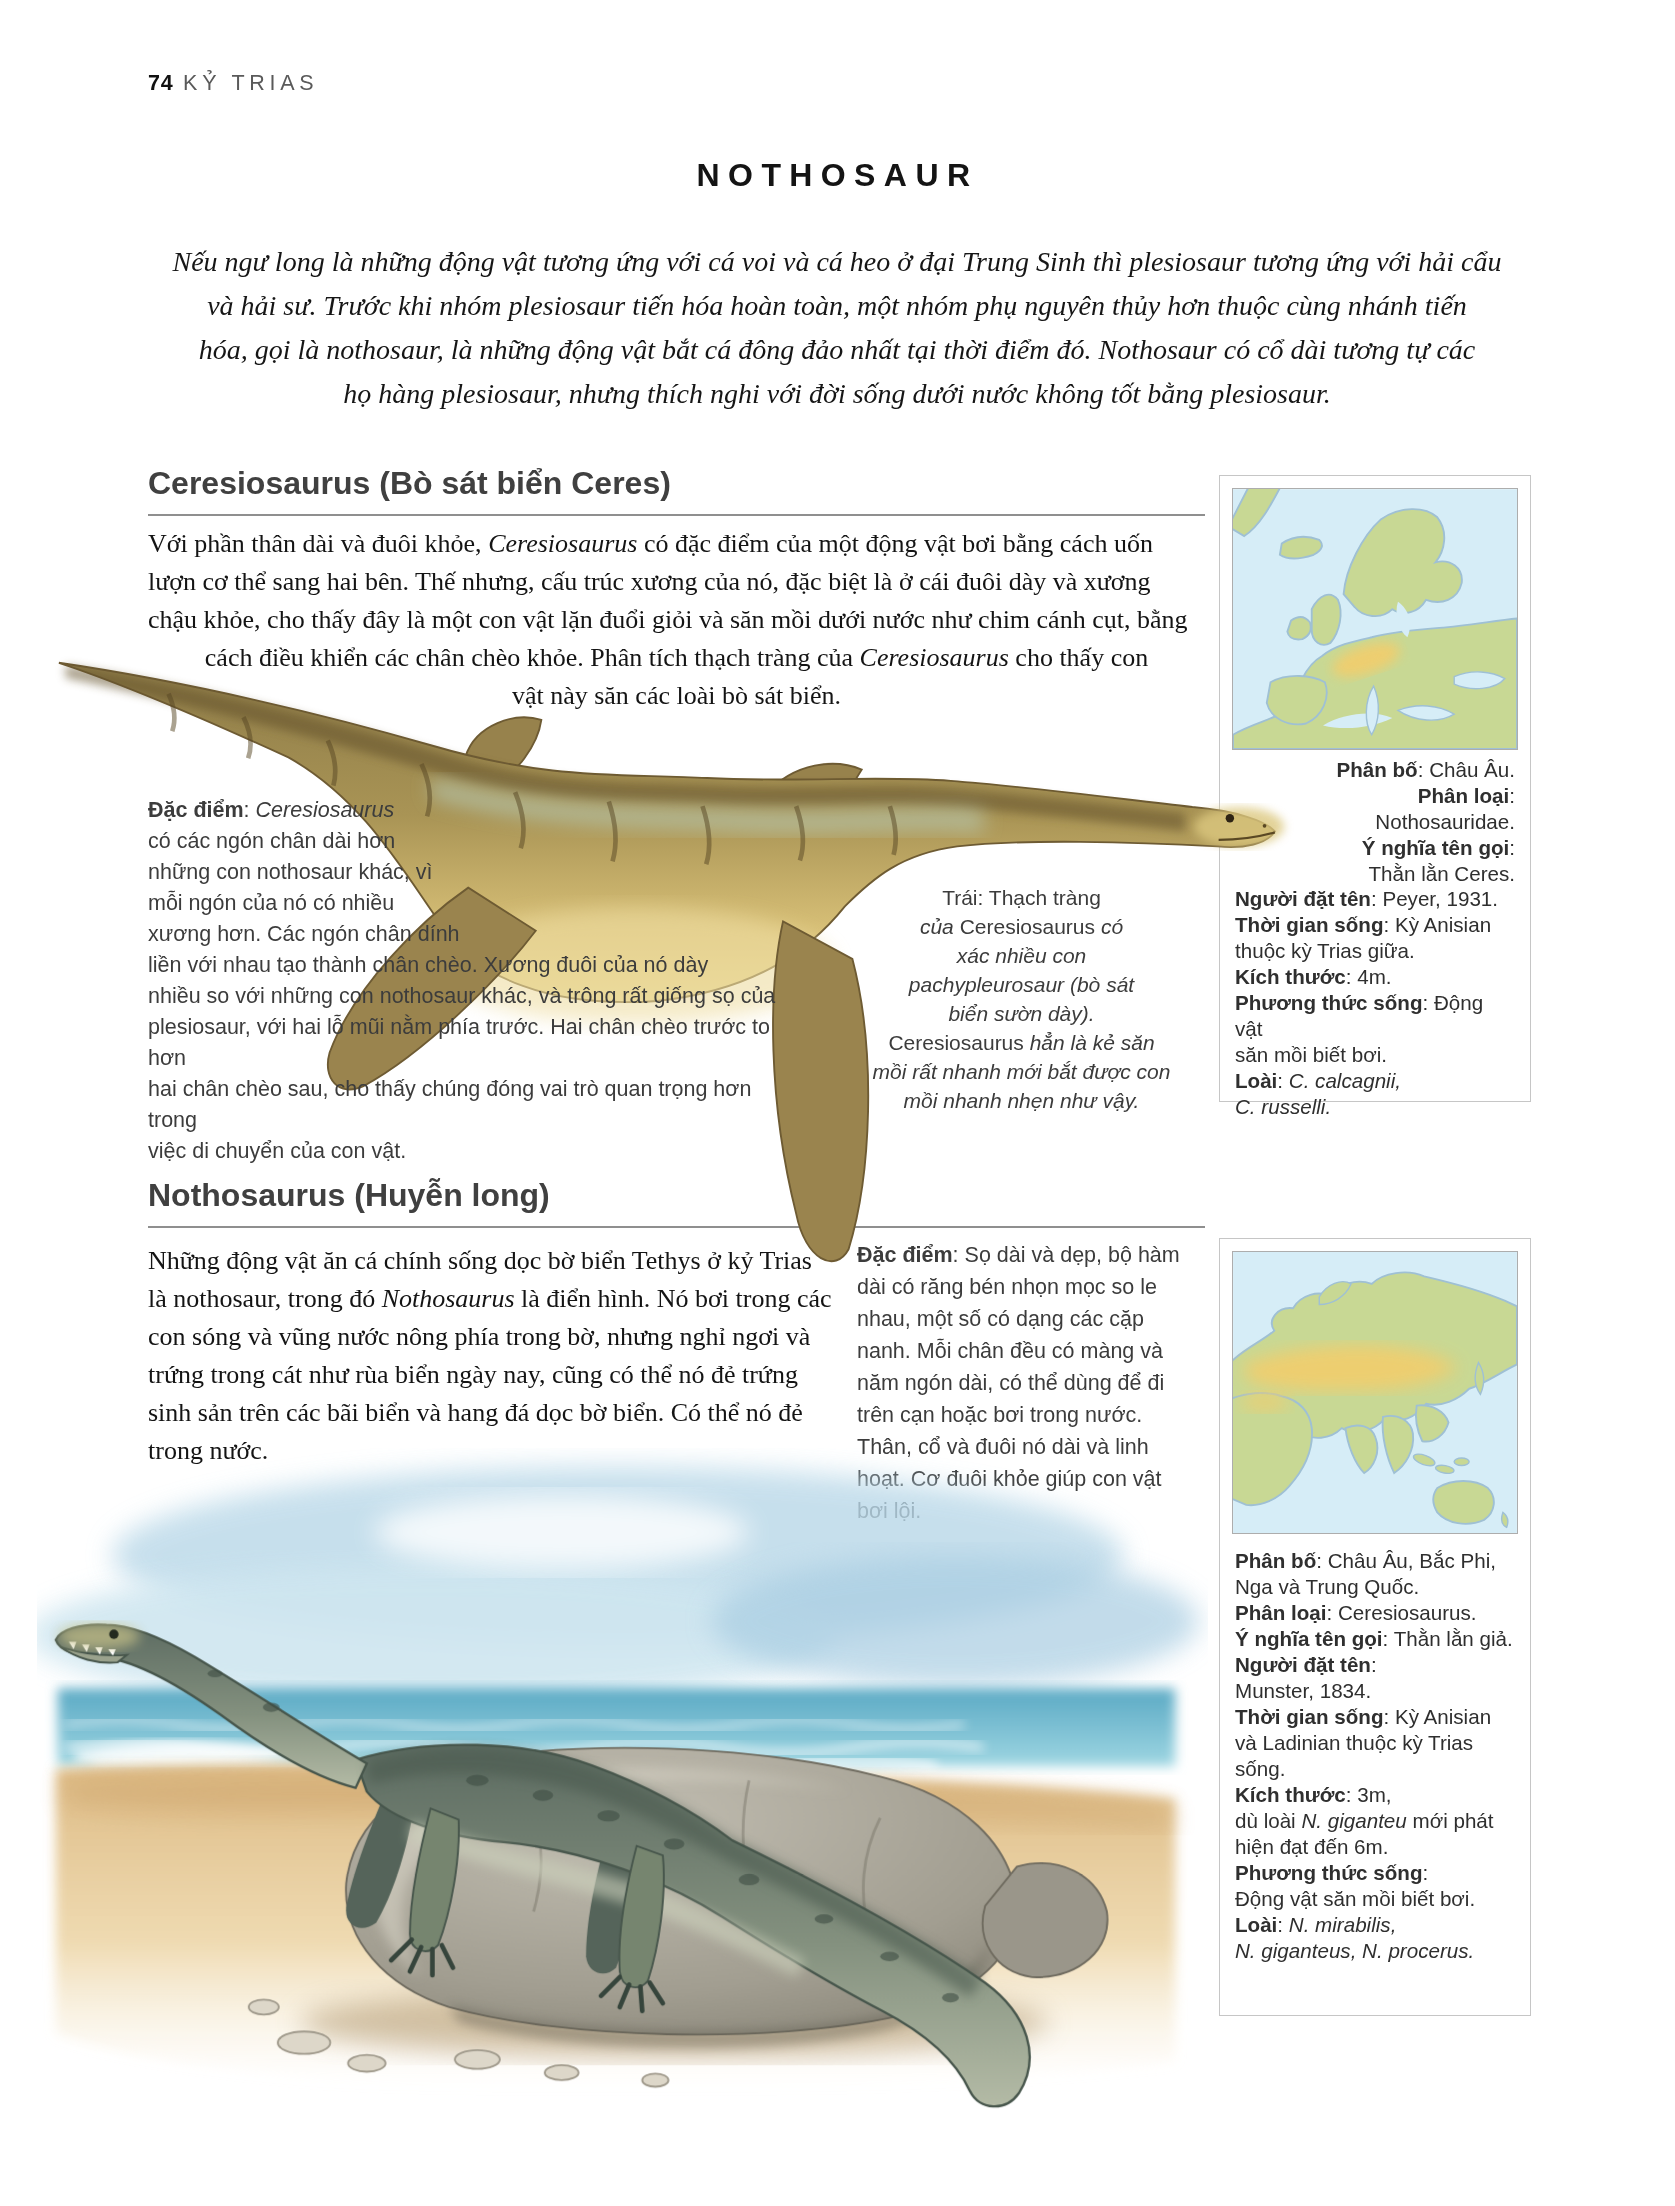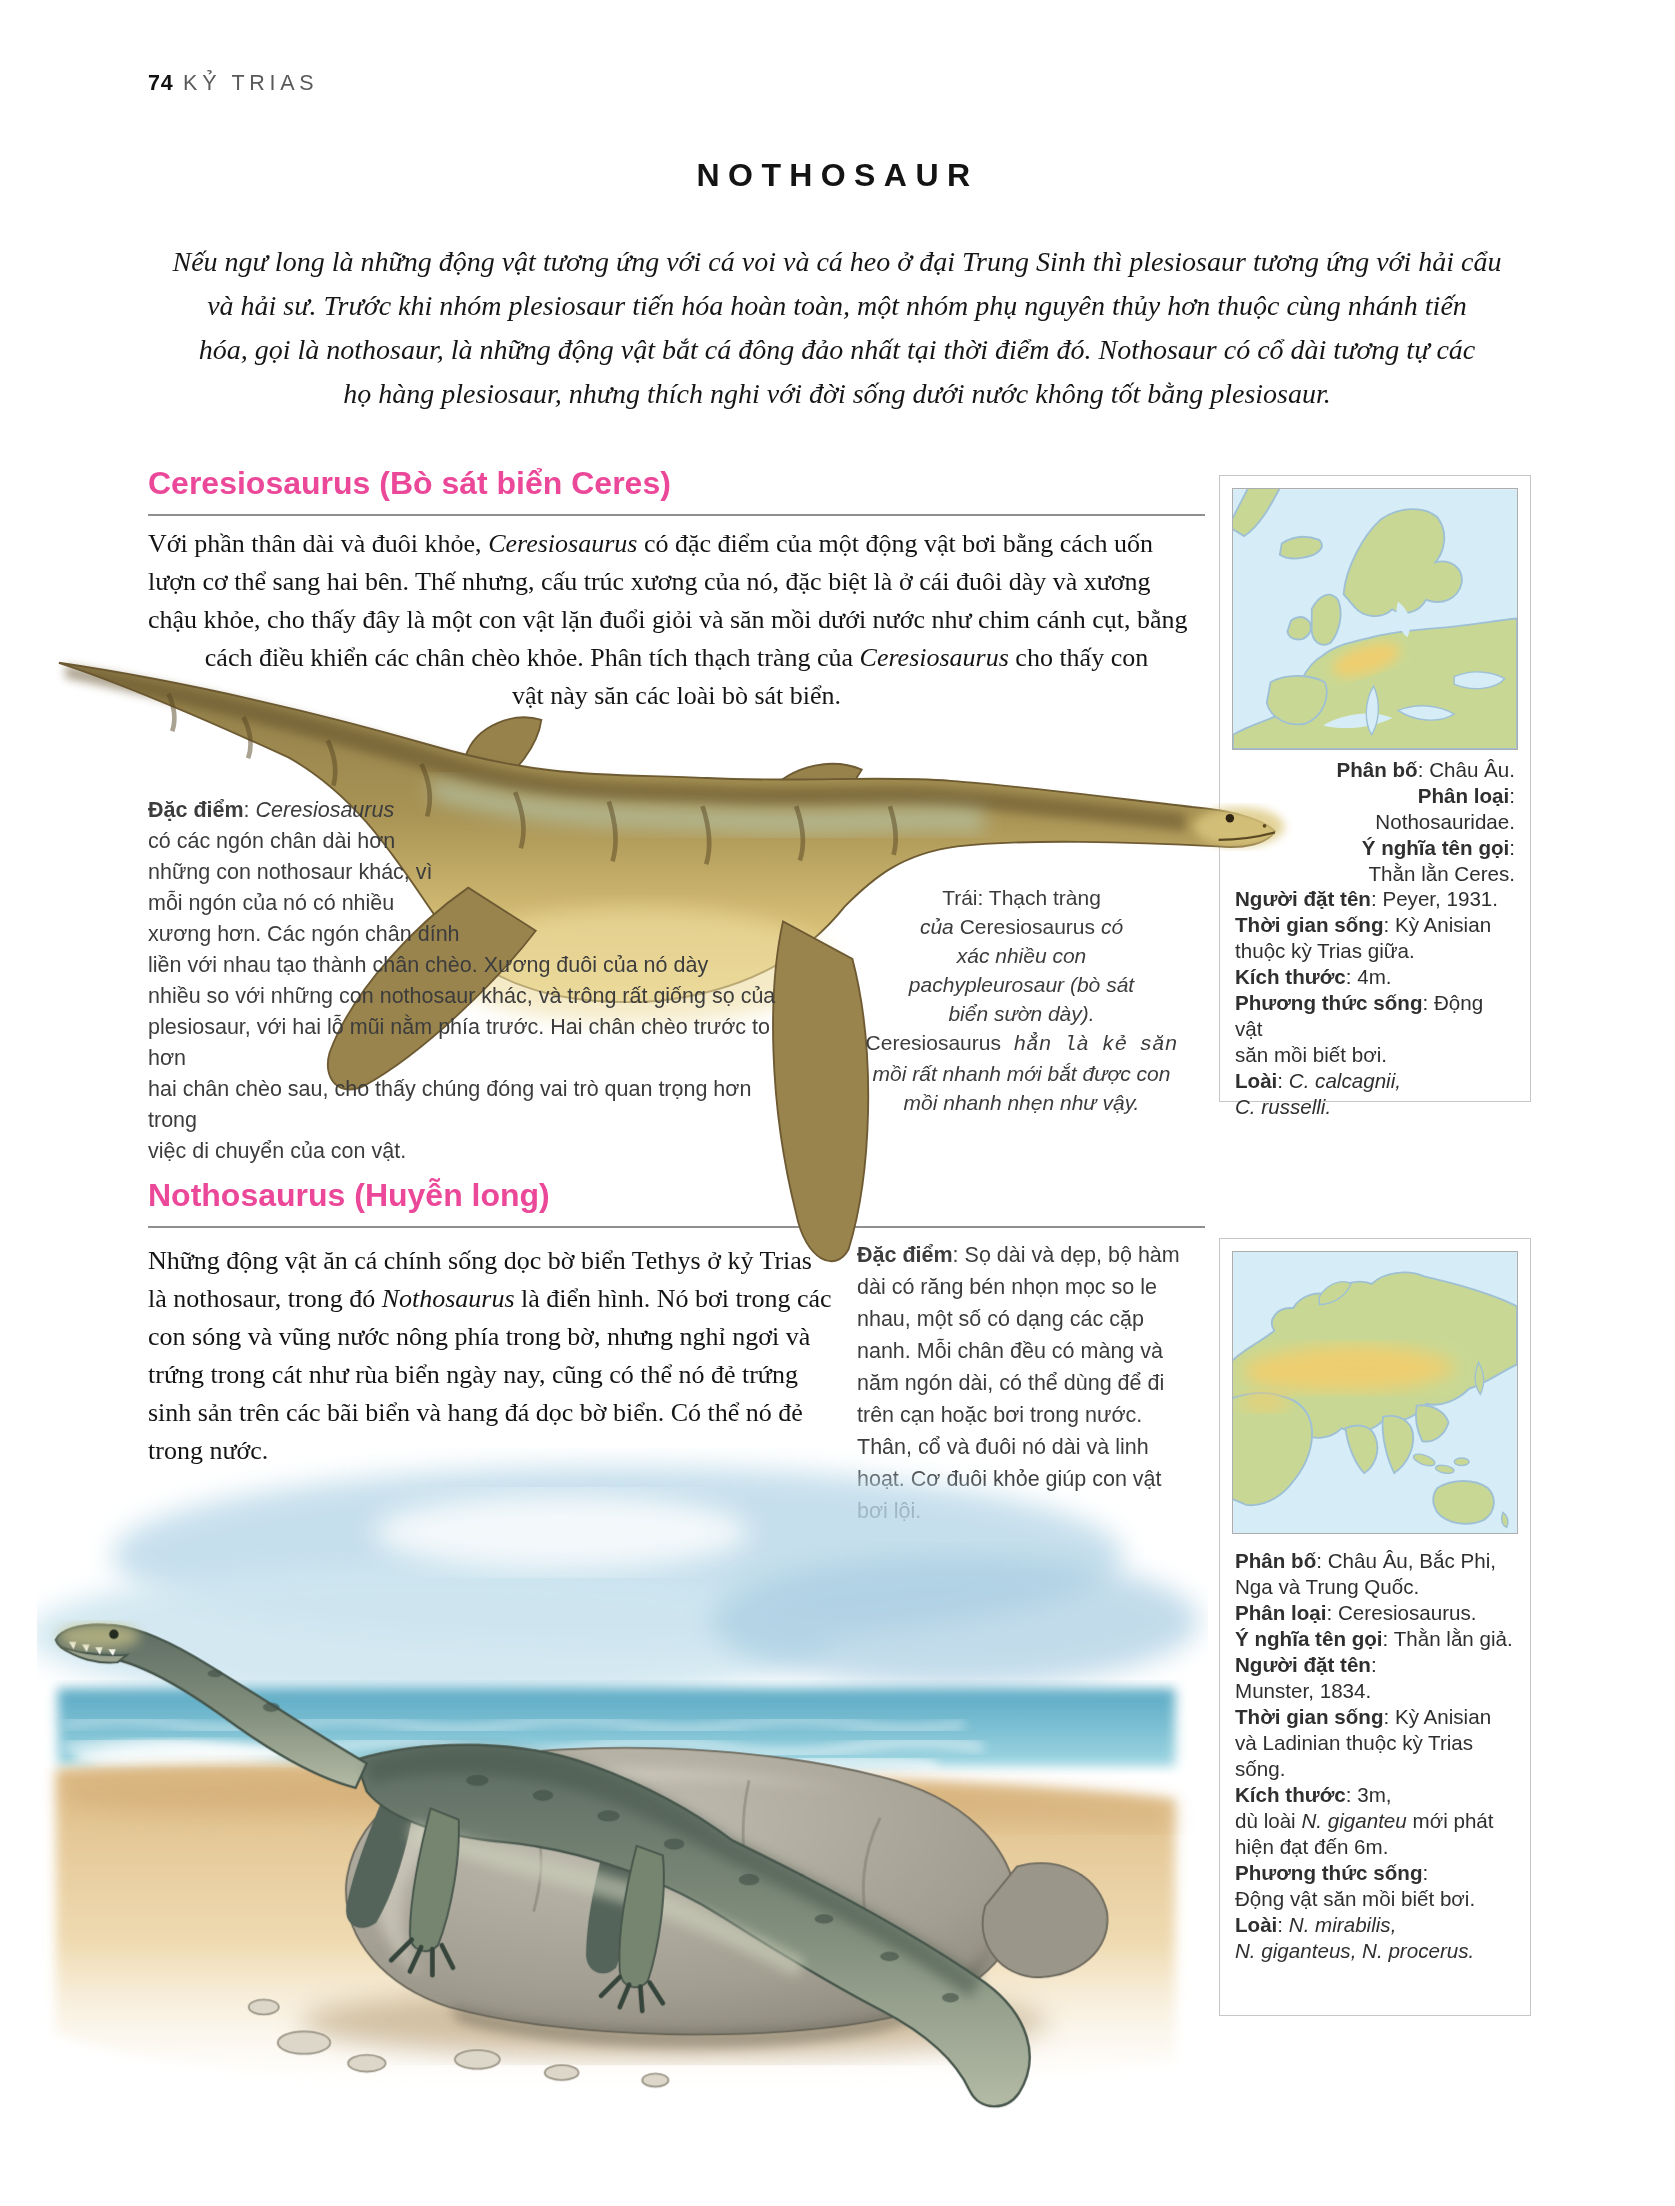--- a/index.html
+++ b/index.html
@@ -12,21 +12,21 @@
   .runhead .num{font-weight:700;color:#111;}
   .runhead .sec{color:#5a5a5a;letter-spacing:4.7px;margin-left:9.4px;}
 
   
   .title{left:0;top:157px;width:1675px;text-align:center;font-size:32px;font-weight:700;
          letter-spacing:8.4px;color:#141414;}
   .intro{left:172px;top:240px;width:1330px;text-align:center;
          font-family:"Liberation Serif",serif;font-style:italic;font-size:28px;line-height:44px;color:#161616;}
 
   
-  .sechead{font-size:32px;font-weight:700;color:#ec4899;}
+  .sechead{font-size:32px;font-weight:700;color:#404040;}
   .rule{height:1.9px;background:#8f8f8f;}
 
   
   .serifbody{font-family:"Liberation Serif",serif;font-size:26px;line-height:38px;color:#141414;}
 
   
   .caption{font-size:21.5px;line-height:31px;color:#3c3c3c;}
   .photocap{font-size:21px;line-height:29px;color:#3c3c3c;text-align:center;}
 
   
@@ -135,21 +135,21 @@
       <div><span>hai chân chèo sau, cho thấy chúng đóng vai trò quan trọng hơn trong</span></div>
       <div><span>việc di chuyển của con vật.</span></div>
     </div>
 
   <div class="abs photocap" style="left:848px;top:883px;width:347px;z-index:4;">
       <div><span style="">Trái: Thạch tràng</span></div>
       <div><span style="font-style: italic;">của </span><span>Ceresiosaurus</span><span style="font-style: italic;"> có</span></div>
       <div><span style="font-style: italic;">xác nhiều con</span></div>
       <div><span style="font-style: italic;">pachypleurosaur (bò sát</span></div>
       <div><span style="font-style: italic;">biển sườn dày).</span></div>
-      <div><span>Ceresiosaurus</span><span style="font-style: italic; font-family: Liberation Mono, monospace;"> hẳn là kẻ săn</span></div>
+      <div><span>Ceresiosaurus</span><span style="font-style: italic;"> hẳn là kẻ săn</span></div>
       <div><span style="font-style: italic;">mồi rất nhanh mới bắt được con</span></div>
       <div><span style="font-style: italic;">mồi nhanh nhẹn như vậy.</span></div>
     </div>
 
   <div class="abs infobox" style="left:1219px;top:475px;width:310px;height:625px;z-index:2;">
     <div class="mapframe" style="width:284px;height:260px;">
       <svg width="284" height="260" viewBox="0 0 303 277">
         <defs>
             <filter id="msoft">
               <feGaussianBlur stdDeviation="6"></feGaussianBlur>

